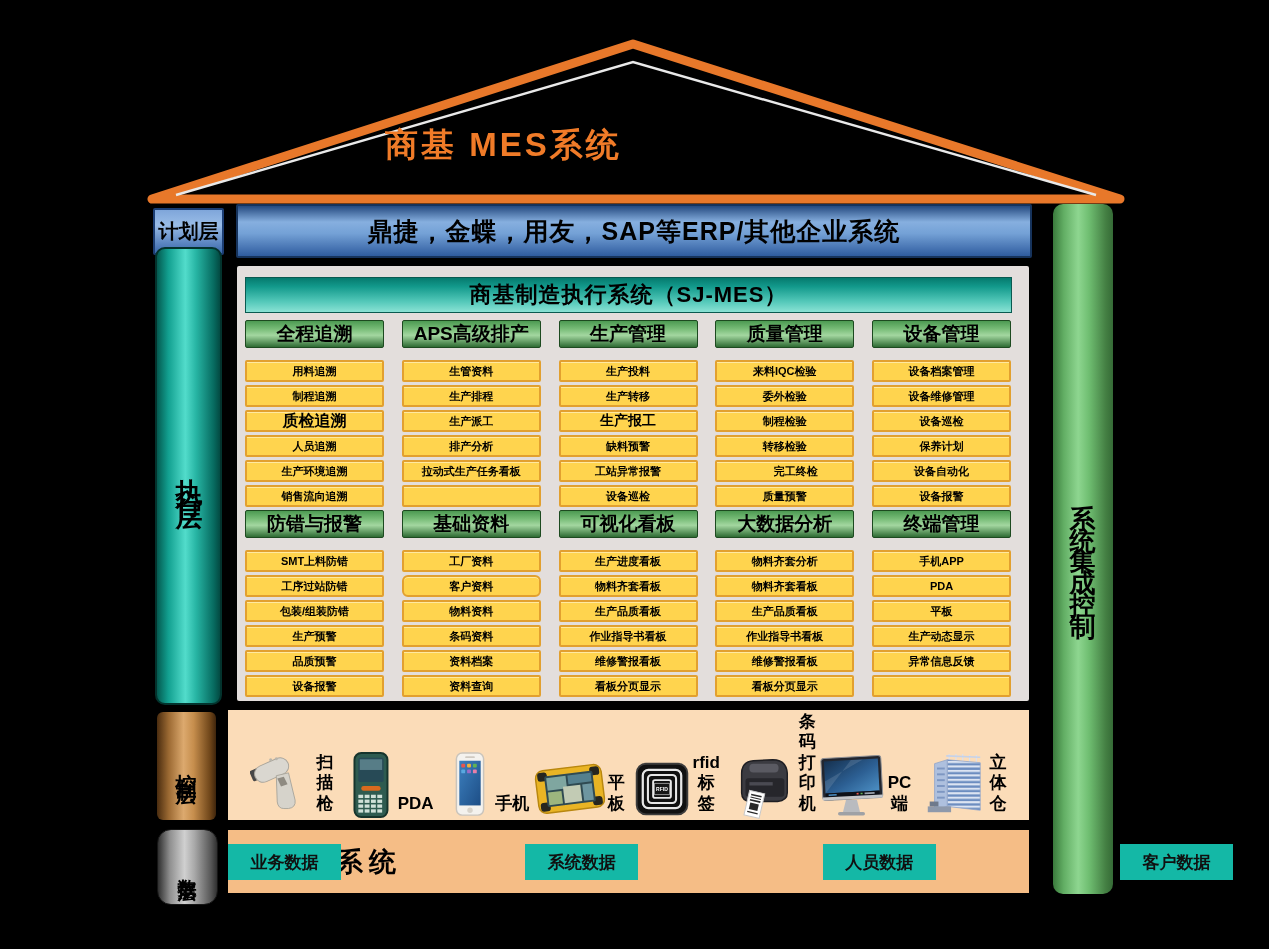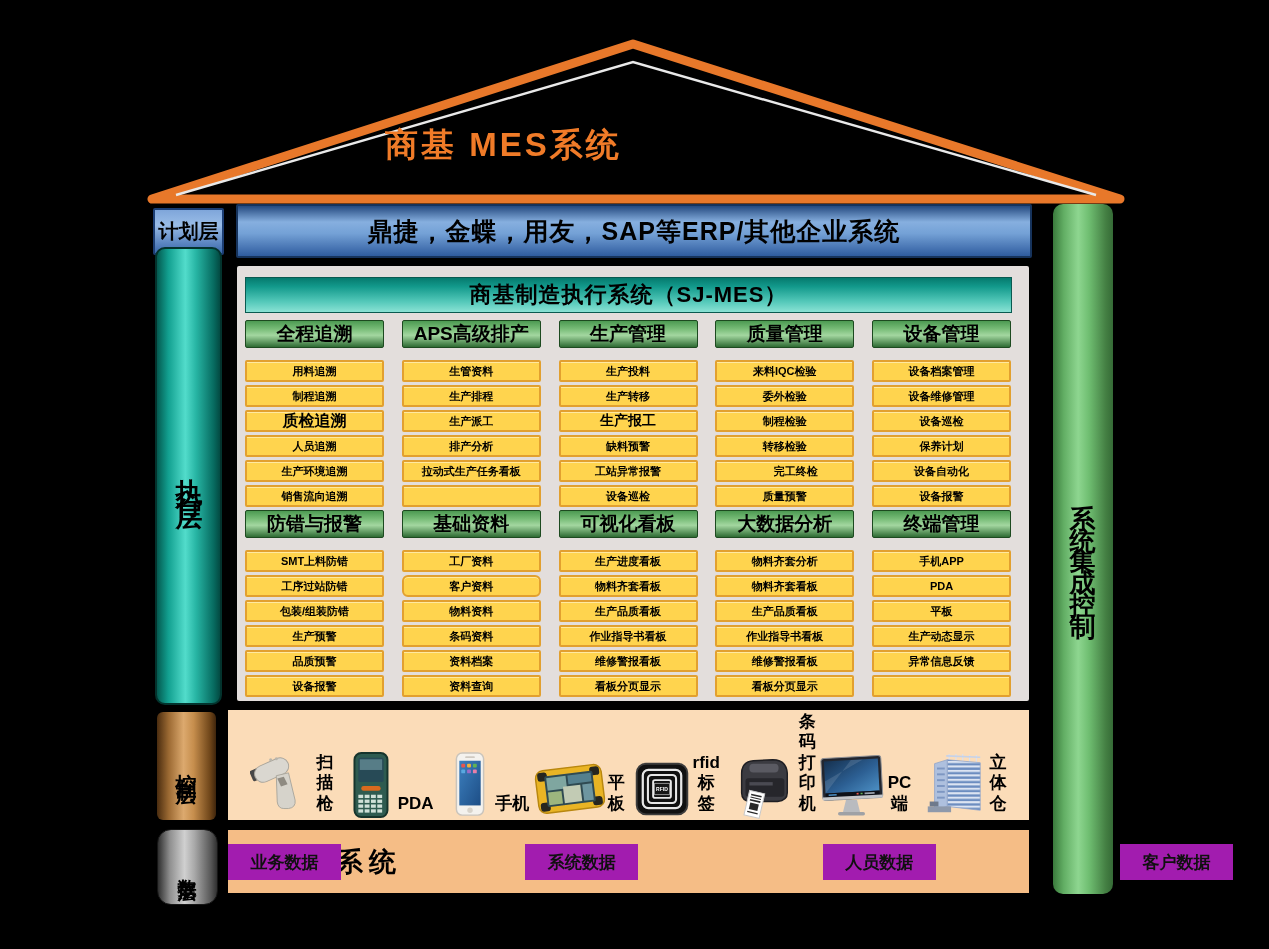--- a/index.html
+++ b/index.html
@@ -71,21 +71,21 @@
   .device{width:88px;display:flex;flex-direction:row;align-items:flex-end;justify-content:flex-end;height:104px;}
   .device .icon{height:74px;display:flex;align-items:flex-end;justify-content:center;}
   .device .dlabel{font-size:17px;font-weight:bold;text-align:center;line-height:1.2;margin-top:2px;margin-bottom:6px;}
 
   
   .data-panel{left:228px;top:830px;width:801px;height:63px;background:#F5BD86;}
   .data-title{position:absolute;left:42px;top:0;width:170px;height:63px;display:flex;align-items:center;
     font-size:27px;font-weight:bold;letter-spacing:6px;}
   .data-buttons{position:absolute;left:228px;right:36px;top:14px;height:36px;
     display:flex;justify-content:space-between;}
-  .data-btn{width:113px;height:36px;background:#a21caf;display:flex;align-items:center;justify-content:center;
+  .data-btn{width:113px;height:36px;background:#14b8a6;display:flex;align-items:center;justify-content:center;
     font-size:17px;font-weight:bold;color:#101010;}
 </style>
 </head>
 <body>
 
 <div class="stage">
 
   <svg class="roof-svg" viewBox="0 0 1269 210">
     <polygon points="633,44 152,199 1120,199" fill="none" stroke="#E8782A" stroke-width="9" stroke-linejoin="round"></polygon>
     <polyline points="176,195 633,62 1096,195" fill="none" stroke="#E9E9E9" stroke-width="2.4"></polyline>

